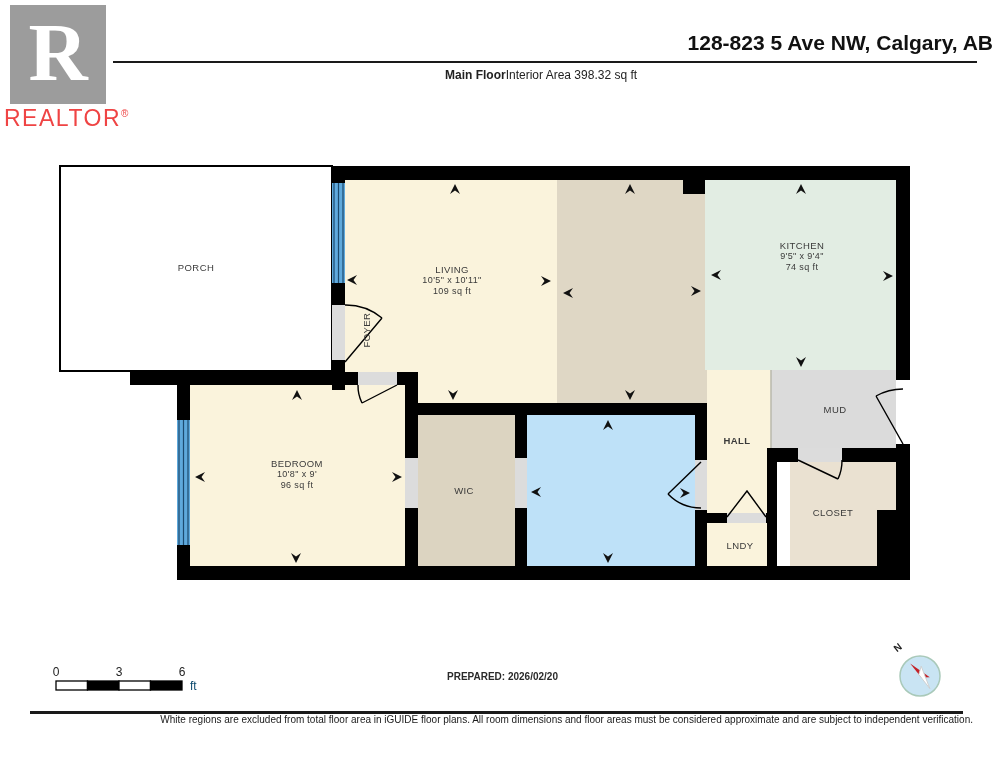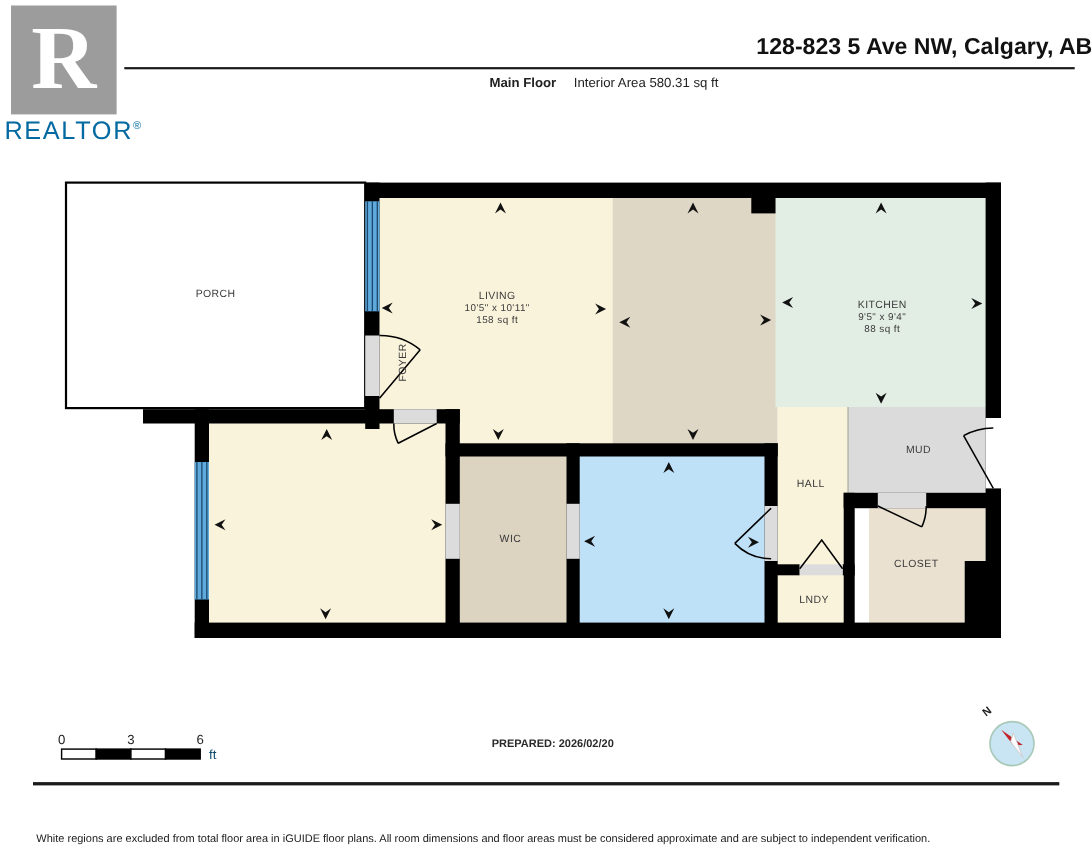--- a/index.html
+++ b/index.html
@@ -3,57 +3,57 @@
 <meta charset="utf-8">
 <style>
   html,body{margin:0;padding:0;background:#fff;}
   .page{position:relative;width:993px;height:768px;background:#ffffff;overflow:hidden;
         font-family:"Liberation Sans", sans-serif;color:#222;}
   
   .brand{position:absolute;left:10px;top:5px;width:120px;}
   .logo-block{width:96px;height:99px;background:#9c9c9c;display:flex;align-items:center;justify-content:center;}
   .logo-r{font-family:"Liberation Serif", serif;font-weight:700;font-size:82px;color:#ffffff;line-height:1;
           transform:translateY(-2px);}
-  .wordmark{margin-top:1px;margin-left:-6px;font-size:23px;color:#0369a1;letter-spacing:1.5px;white-space:nowrap;}
+  .wordmark{margin-top:1px;margin-left:-6px;font-size:23px;color:#ef4444;letter-spacing:1.5px;white-space:nowrap;}
   .wordmark .reg{font-size:10px;vertical-align:super;letter-spacing:0;}
   .title{position:absolute;left:0;right:0;top:31px;text-align:right;font-size:21px;font-weight:700;color:#111;}
   .rule{position:absolute;left:113px;top:61px;width:864px;height:2px;background:#1a1a1a;}
   .subtitle{position:absolute;left:445px;top:68px;font-size:12px;white-space:nowrap;color:#222;}
-  .subtitle .floor{font-weight:700;margin-right:16px;}
+  .subtitle .floor{font-weight:700;}
   
   .plan-svg{position:absolute;left:0;top:0;width:993px;height:768px;}
   
   .room-label{position:absolute;text-align:center;color:#3a3a3a;font-size:9px;line-height:11px;
               letter-spacing:0.4px;pointer-events:none;white-space:nowrap;}
   .room-label .rname{font-size:9.5px;}
   .rot{transform:rotate(-90deg);transform-origin:center center;}
   
   .tick{position:absolute;font-size:12px;color:#222;width:20px;text-align:center;}
   .unit{position:absolute;font-size:12px;color:#0c4a6e;}
   .prepared{position:absolute;left:447px;top:671px;font-size:10px;font-weight:700;color:#2a2a2a;}
   .north{position:absolute;left:894px;top:642px;font-size:10px;font-weight:700;color:#222;transform:rotate(-38deg);}
   .footer-rule{position:absolute;left:30px;top:711px;width:933px;height:3px;background:#1a1a1a;}
-  .disclaimer{position:absolute;left:33px;top:757px;width:940px;font-size:10px;color:#1a1a1a;}
+  .disclaimer{position:absolute;left:33px;top:714px;width:940px;font-size:10px;color:#1a1a1a;text-align:right;}
 </style>
 </head>
 <body>
 
 <div class="page">
 
   <div class="brand">
     <div class="logo-block">
       <span class="logo-r">R</span>
     </div>
     <div class="wordmark"><span>REALTOR</span><span class="reg">®</span></div>
   </div>
 
   <div class="title">128-823 5 Ave NW, Calgary, AB</div>
   <div class="rule"></div>
   <div class="subtitle">
-    <span class="floor">Main Floor</span><span class="area">Interior Area 580.31 sq ft</span>
+    <span class="floor">Main Floor</span><span class="area">Interior Area 398.32 sq ft</span>
   </div>
 
   <svg class="plan-svg" viewBox="0 0 993 768">
 
     <rect x="60" y="166" width="272" height="205" stroke="#000" stroke-width="2" fill="#ffffff"></rect>
 
     <g>
       <rect x="338" y="172" width="222" height="236" fill="#faf3dc"></rect>
       <rect x="557" y="172" width="150" height="236" fill="#dfd7c5"></rect>
       <rect x="705" y="172" width="193" height="198" fill="#e2ede3"></rect>
@@ -155,35 +155,40 @@
       </g>
     </g>
   </svg>
 
   <div class="room-label" style="left:156px;top:262px;width:80px;">
     <span class="rname">PORCH</span>
   </div>
   <div class="room-label" style="left:392px;top:264px;width:120px;">
     <div class="rname">LIVING</div>
     <div>10'5" x 10'11"</div>
-    <div>158 sq ft</div>
+    <div>109 sq ft</div>
   </div>
   <div class="room-label rot" style="left:337px;top:324px;width:60px;">
     <span class="rname">FOYER</span>
   </div>
-  <div class="room-label" style="left:742px;top:272px;width:120px;">
+  <div class="room-label" style="left:742px;top:240px;width:120px;">
     <div class="rname">KITCHEN</div>
     <div>9'5" x 9'4"</div>
-    <div>88 sq ft</div>
+    <div>74 sq ft</div>
   </div>
   <div class="room-label" style="left:800px;top:404px;width:70px;">
     <span class="rname">MUD</span>
   </div>
-  <div class="room-label" style="left:707px;top:435px;width:60px;">
+  <div class="room-label" style="left:707px;top:435px;width:60px;font-weight:bold;">
     <span class="rname">HALL</span>
+  </div>
+  <div class="room-label" style="left:237px;top:458px;width:120px;">
+    <div class="rname">BEDROOM</div>
+    <div>10'8" x 9'</div>
+    <div>96 sq ft</div>
   </div>
   <div class="room-label" style="left:429px;top:485px;width:70px;">
     <span class="rname">WIC</span>
   </div>
   <div class="room-label" style="left:710px;top:540px;width:60px;">
     <span class="rname">LNDY</span>
   </div>
   <div class="room-label" style="left:798px;top:507px;width:70px;">
     <span class="rname">CLOSET</span>
   </div>

